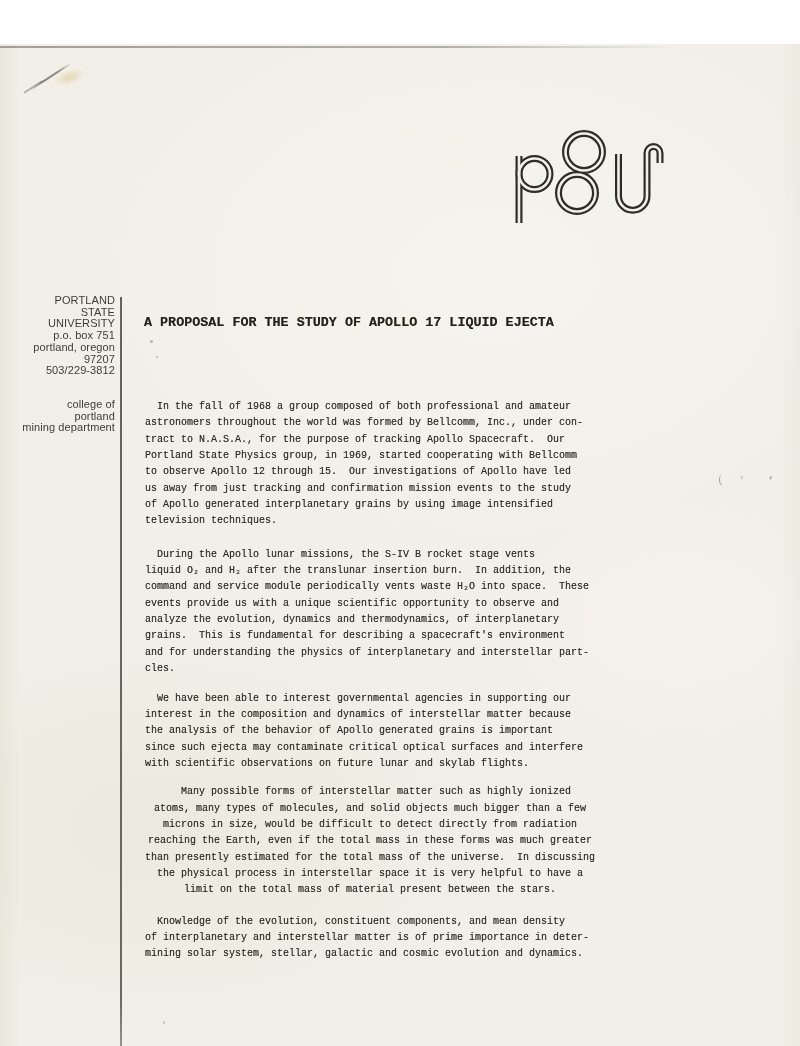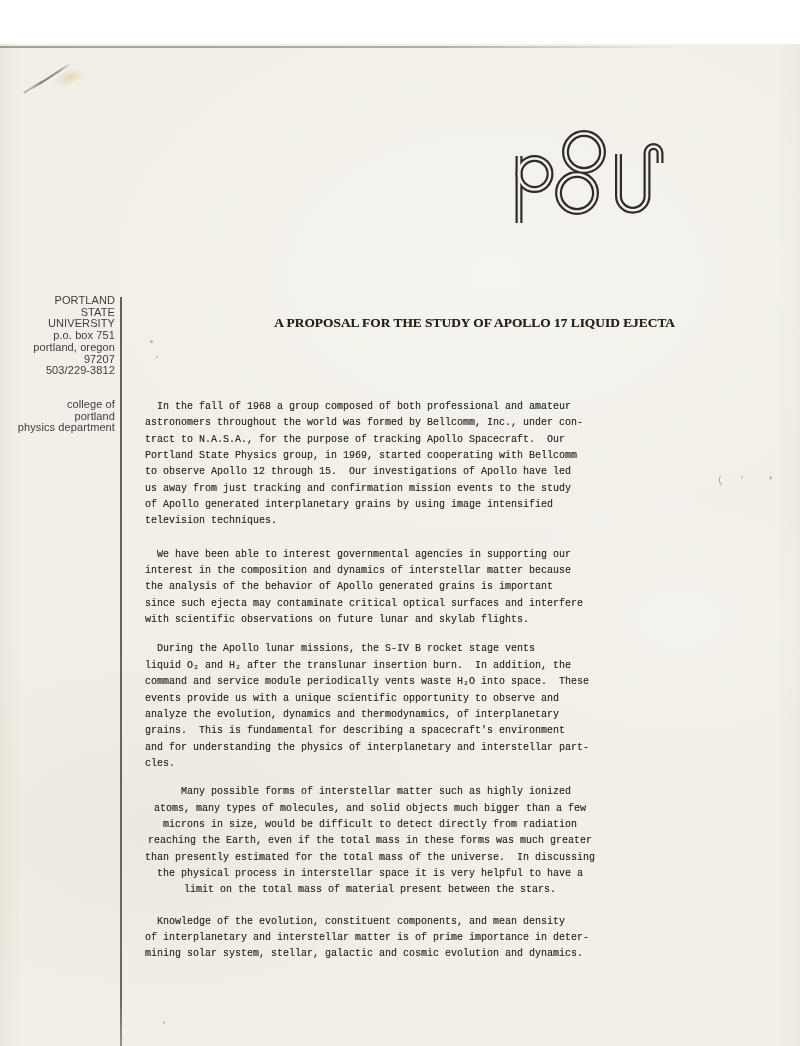--- a/index.html
+++ b/index.html
@@ -66,23 +66,23 @@
     letter-spacing:0.1px;
   }
   .lh-dept{margin-top:22px;padding-left:14px;}
   
   .vrule{
     position:absolute;left:120px;top:253px;width:2px;height:782px;
     background:linear-gradient(180deg, rgba(85,82,76,.9) 0%, rgba(85,82,76,.85) 90%, rgba(85,82,76,.4) 100%);
   }
   
   .title{
-    position:absolute;left:161px;top:271px;width:514px;
-    text-align:right;
-    font-family:Liberation Serif, serif;
+    position:absolute;left:144px;top:271px;width:514px;
+    text-align:left;
+    font-family:Liberation Mono, monospace;
     font-size:13.4px;font-weight:bold;line-height:16.5px;
     color:var(--title-ink);
     text-shadow:0 0 0.5px rgba(38,34,25,.55);
   }
   .body-text{
     position:absolute;left:145px;top:355px;
     font-family:"Liberation Mono","DejaVu Sans Mono",monospace;
     font-size:10px;line-height:16.35px;
     color:var(--ink);
     text-shadow:0 0 0.4px rgba(46,42,36,.5);
@@ -139,52 +139,52 @@
       <div>STATE</div>
       <div>UNIVERSITY</div>
       <div>p.o. box 751</div>
       <div>portland, oregon</div>
       <div>97207</div>
       <div>503/229-3812</div>
     </div>
     <div class="lh-dept">
       <div>college of</div>
       <div>portland</div>
-      <div>physics department</div>
+      <div>mining department</div>
     </div>
   </div>
 
   <div class="vrule"></div>
 
   <div class="title">
     <div>A PROPOSAL FOR THE STUDY OF APOLLO 17 LIQUID EJECTA</div>
   </div>
 
   <div class="body-text">
     <p class="para">  In the fall of 1968 a group composed of both professional and amateur
 astronomers throughout the world was formed by Bellcomm, Inc., under con-
 tract to N.A.S.A., for the purpose of tracking Apollo Spacecraft.  Our
 Portland State Physics group, in 1969, started cooperating with Bellcomm
 to observe Apollo 12 through 15.  Our investigations of Apollo have led
 us away from just tracking and confirmation mission events to the study
 of Apollo generated interplanetary grains by using image intensified
 television techniques.</p>
-    <p class="para">  We have been able to interest governmental agencies in supporting our
-interest in the composition and dynamics of interstellar matter because
-the analysis of the behavior of Apollo generated grains is important
-since such ejecta may contaminate critical optical surfaces and interfere
-with scientific observations on future lunar and skylab flights.</p>
     <p class="para">  During the Apollo lunar missions, the S-IV B rocket stage vents
 liquid O₂ and H₂ after the translunar insertion burn.  In addition, the
 command and service module periodically vents waste H₂O into space.  These
 events provide us with a unique scientific opportunity to observe and
 analyze the evolution, dynamics and thermodynamics, of interplanetary
 grains.  This is fundamental for describing a spacecraft's environment
 and for understanding the physics of interplanetary and interstellar part-
 cles.</p>
+    <p class="para">  We have been able to interest governmental agencies in supporting our
+interest in the composition and dynamics of interstellar matter because
+the analysis of the behavior of Apollo generated grains is important
+since such ejecta may contaminate critical optical surfaces and interfere
+with scientific observations on future lunar and skylab flights.</p>
     <p class="para">  Many possible forms of interstellar matter such as highly ionized
 atoms, many types of molecules, and solid objects much bigger than a few
 microns in size, would be difficult to detect directly from radiation
 reaching the Earth, even if the total mass in these forms was much greater
 than presently estimated for the total mass of the universe.  In discussing
 the physical process in interstellar space it is very helpful to have a
 limit on the total mass of material present between the stars.</p>
     <p class="para">  Knowledge of the evolution, constituent components, and mean density
 of interplanetary and interstellar matter is of prime importance in deter-
 mining solar system, stellar, galactic and cosmic evolution and dynamics.</p>

